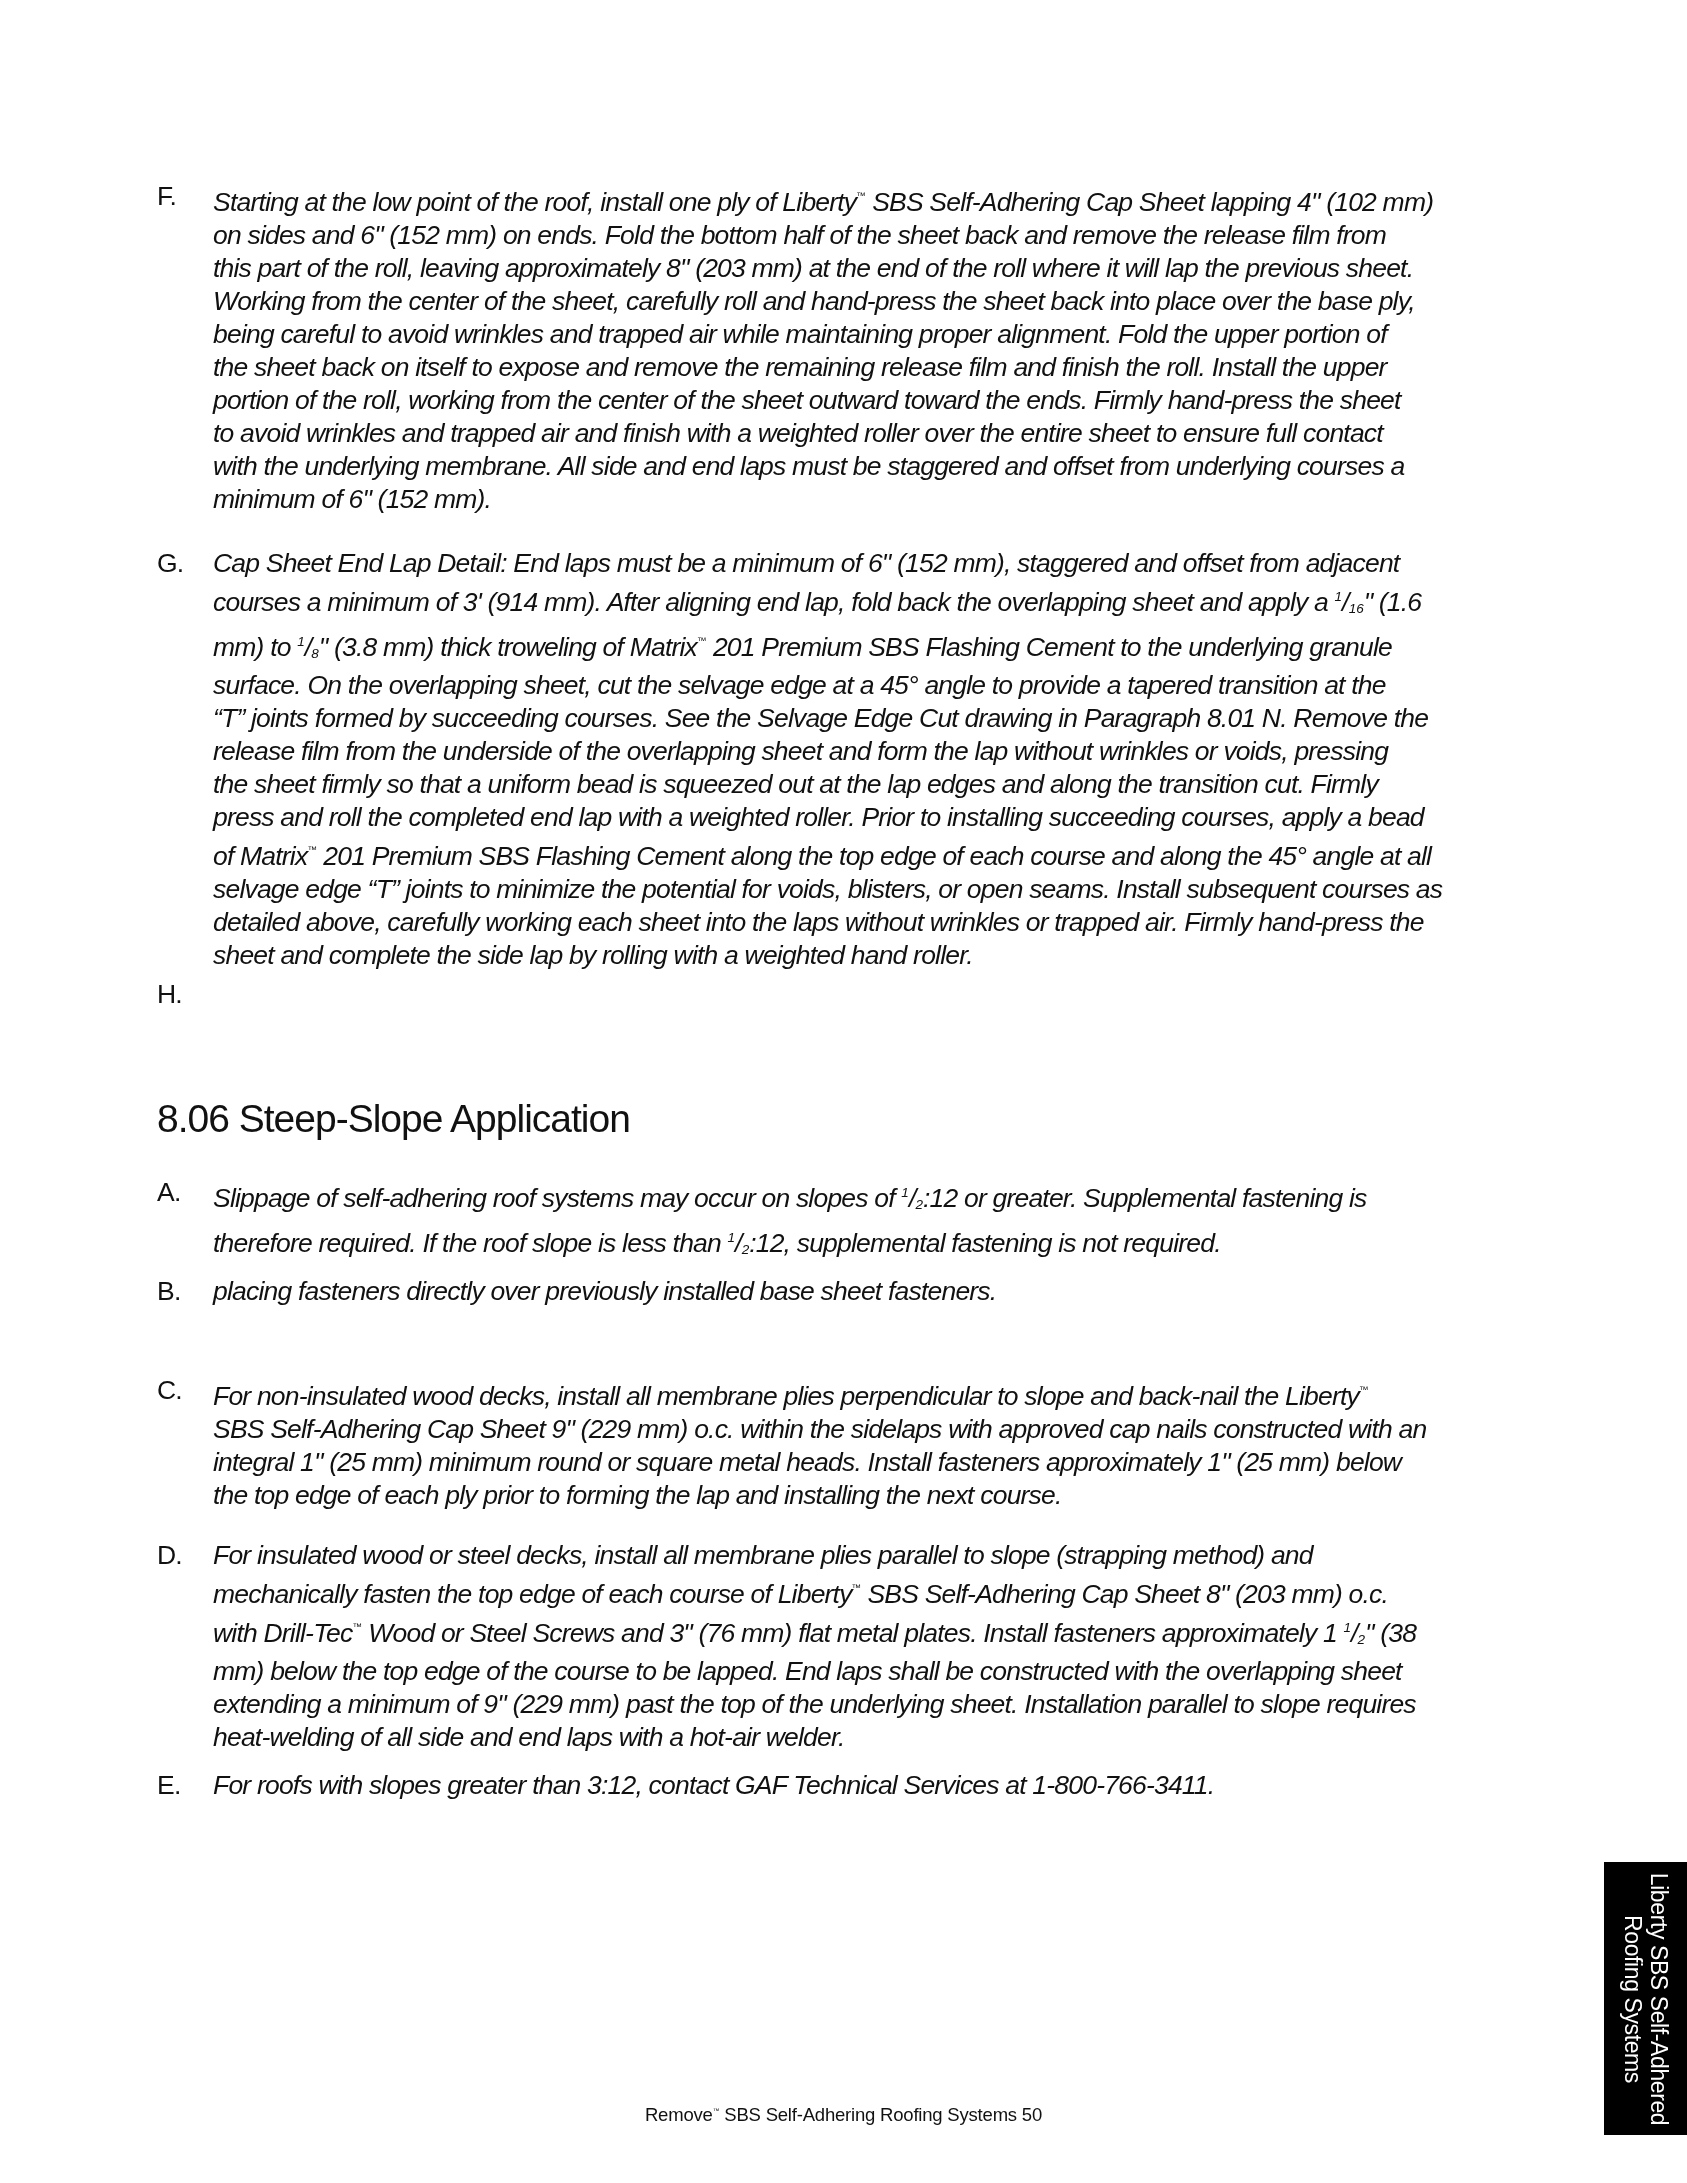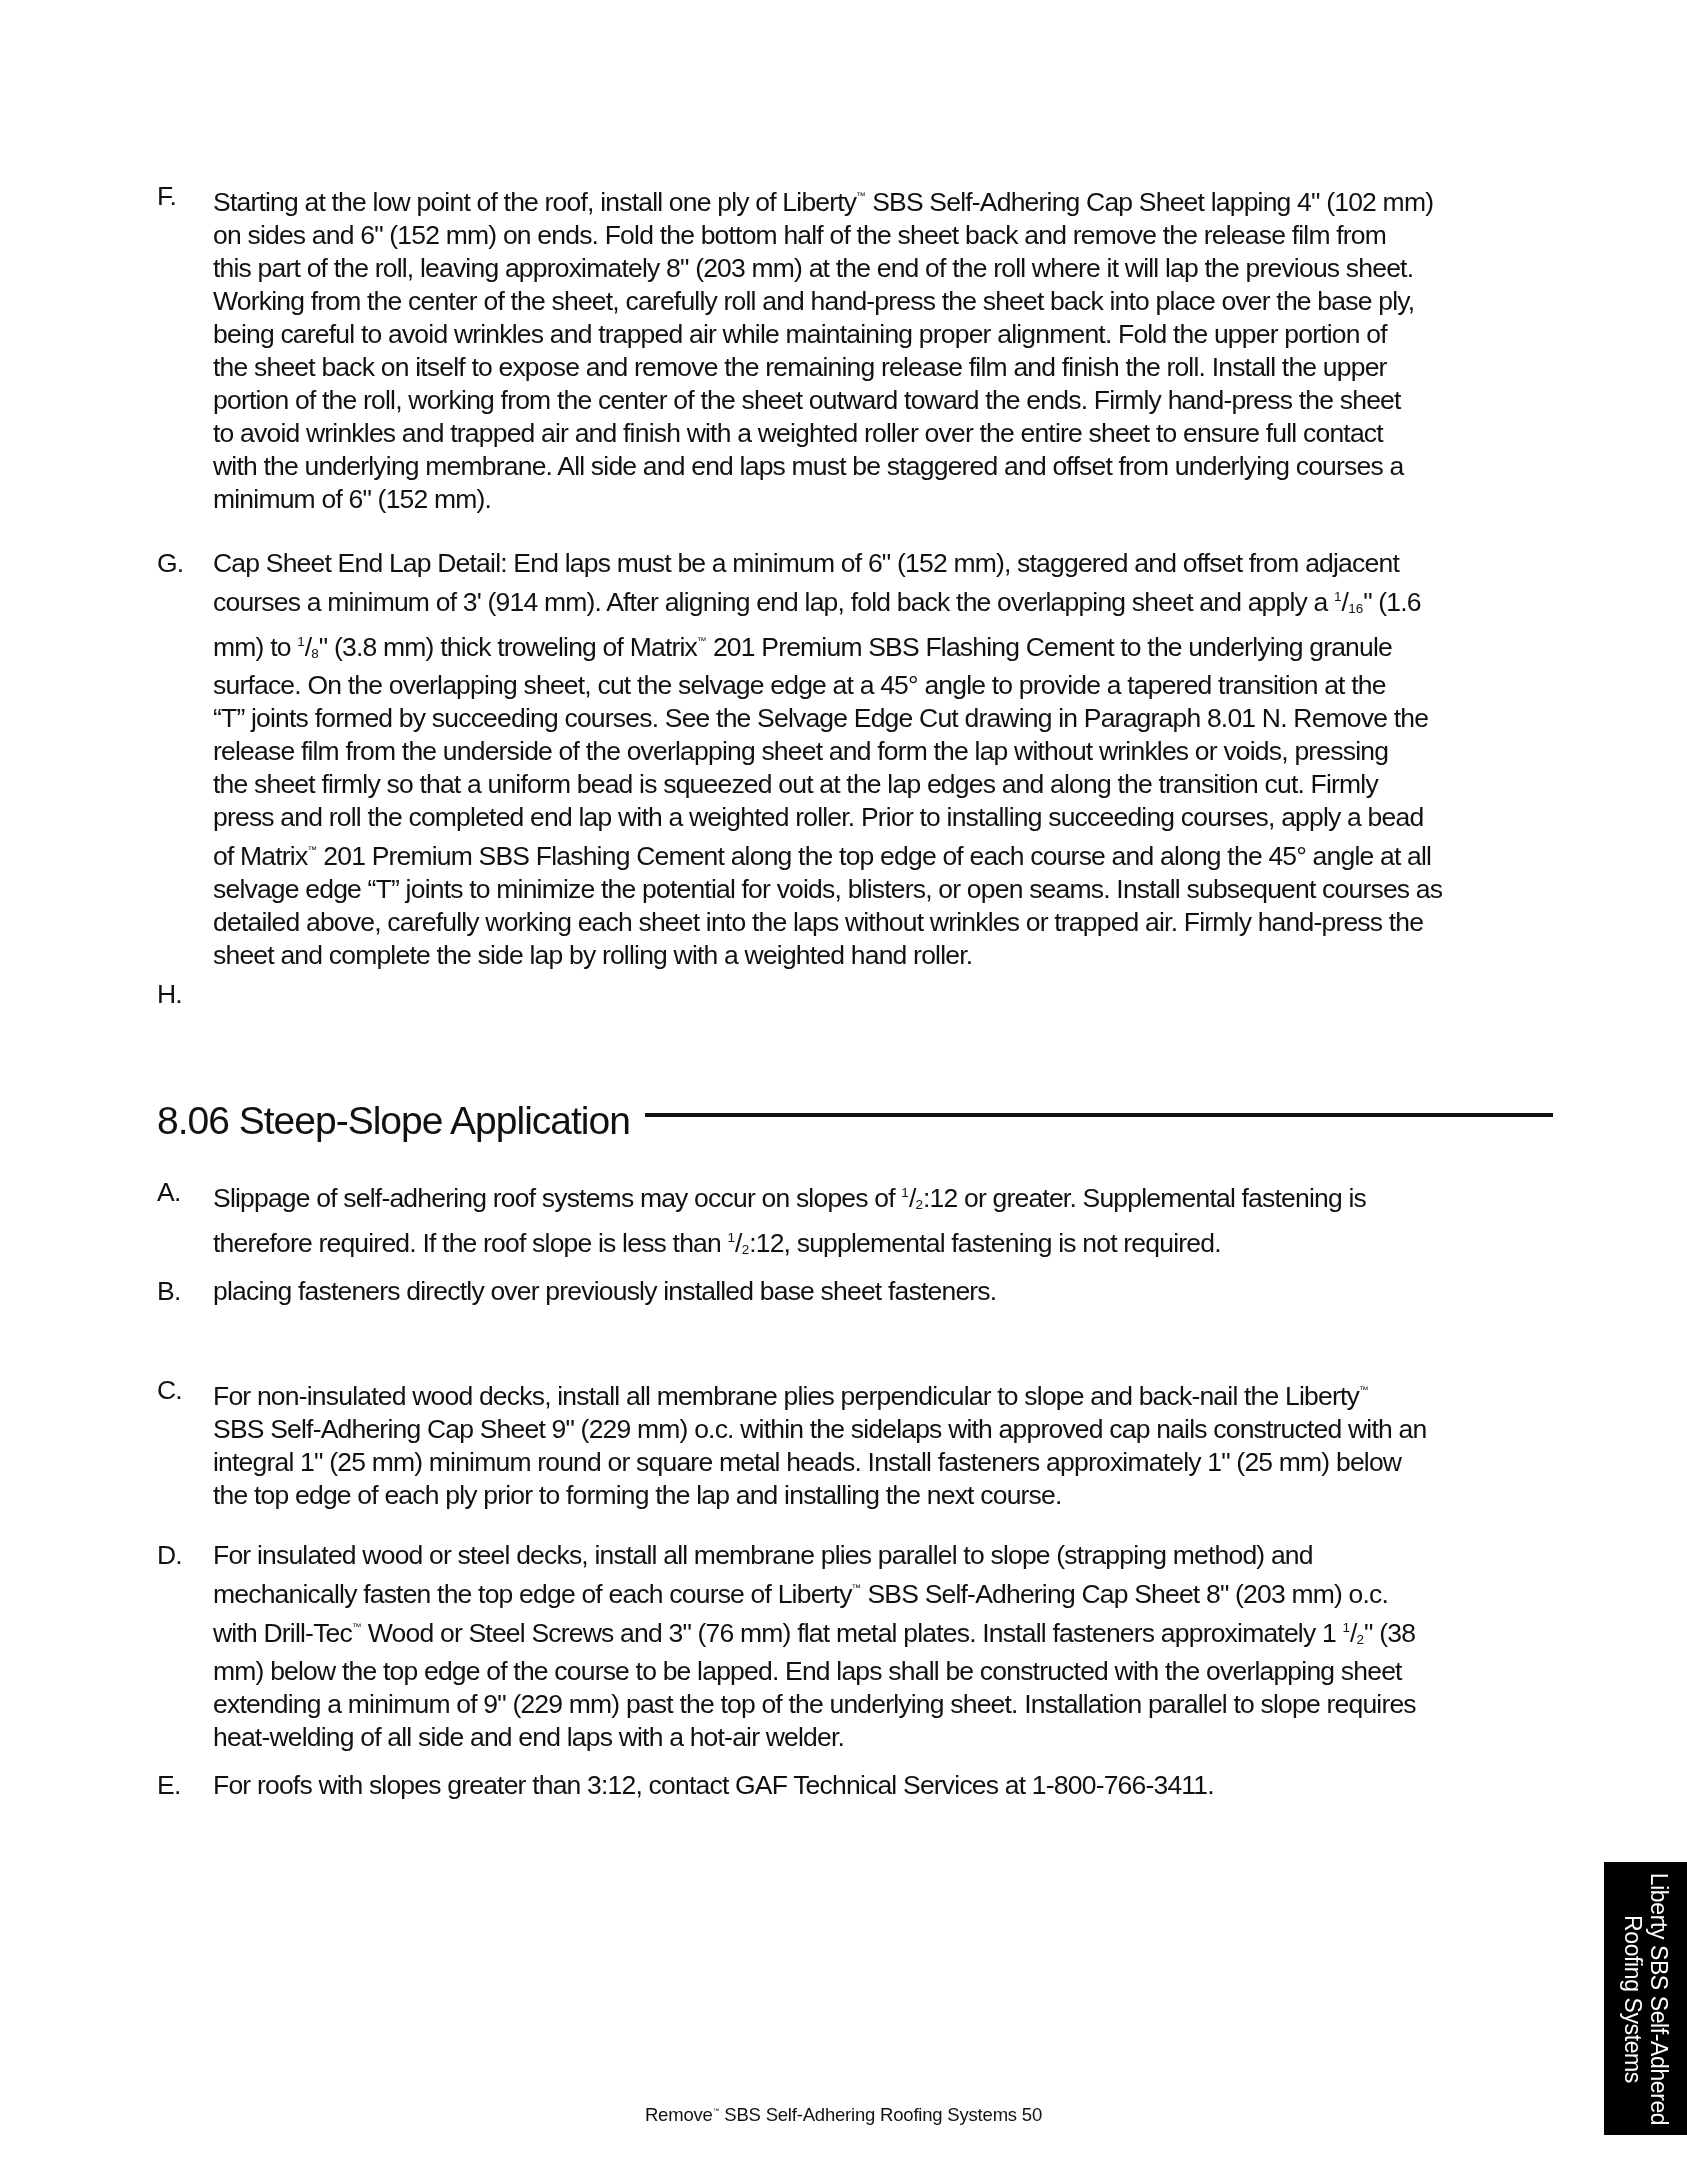--- a/index.html
+++ b/index.html
@@ -6,29 +6,29 @@
   body {
     width: 1687px; height: 2183px; position: relative; overflow: hidden;
     font-family: "Liberation Sans", sans-serif; color: #111111;
   }
   .item {
     position: absolute; left: 157px; width: 1430px;
     font-size: 26.5px; line-height: 33px; letter-spacing: -0.8px;
   }
   .item .letter { position: absolute; left: 0; top: 0; }
   .item .body { position: absolute; left: 56px; top: 0; white-space: pre; }
-  .item .line { display: block; }
+  .item .line { display: block; font-style: italic; }
   sup.tm { font-size: 9.3px; vertical-align: 11.8px; letter-spacing: 0; }
   .frac { font-size: 26.5px; }
   .frac sup, .frac sub { font-size: 13.5px; letter-spacing: 0; }
   .frac sup { vertical-align: 10px; }
   .frac sub { vertical-align: -1.7px; }
   .section-heading {
     position: absolute; left: 157px; top: 1095px; width: 1396px; height: 50px;
-    display: flex; align-items: center;
+    display: flex; align-items: flex-start; flex-direction: column;
   }
   .section-title {
     font-size: 39px; line-height: 47px; letter-spacing: -1px; white-space: nowrap;
   }
   .section-rule {
     flex: 1; height: 4.2px; background: #111111; margin-left: 15px; margin-bottom: 10px;
   }
   .side-tab {
     position: absolute; left: 1604px; top: 1862px; width: 83px; height: 273px;
     background: #000000;

